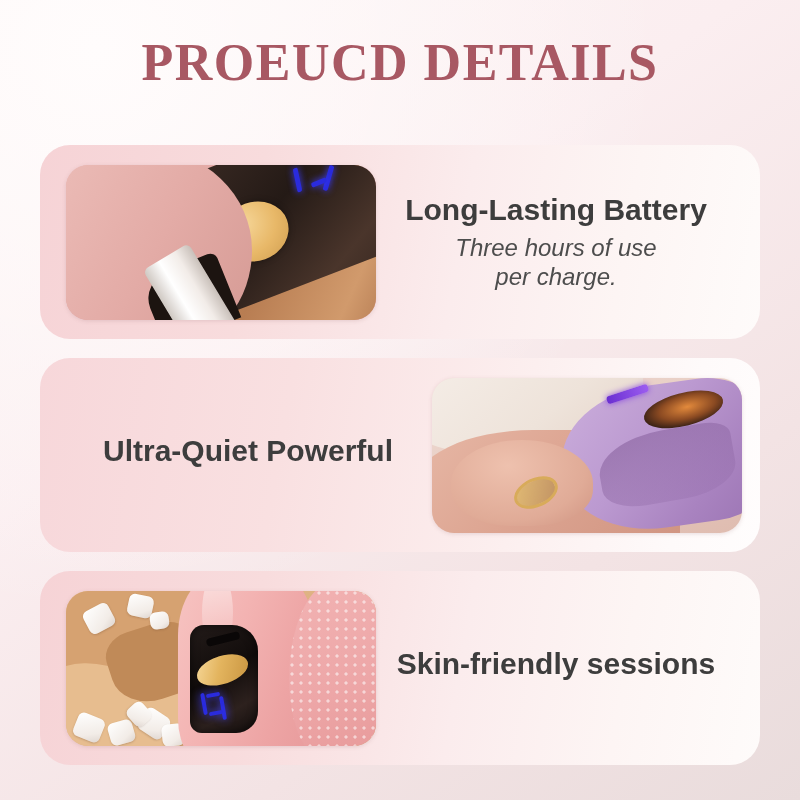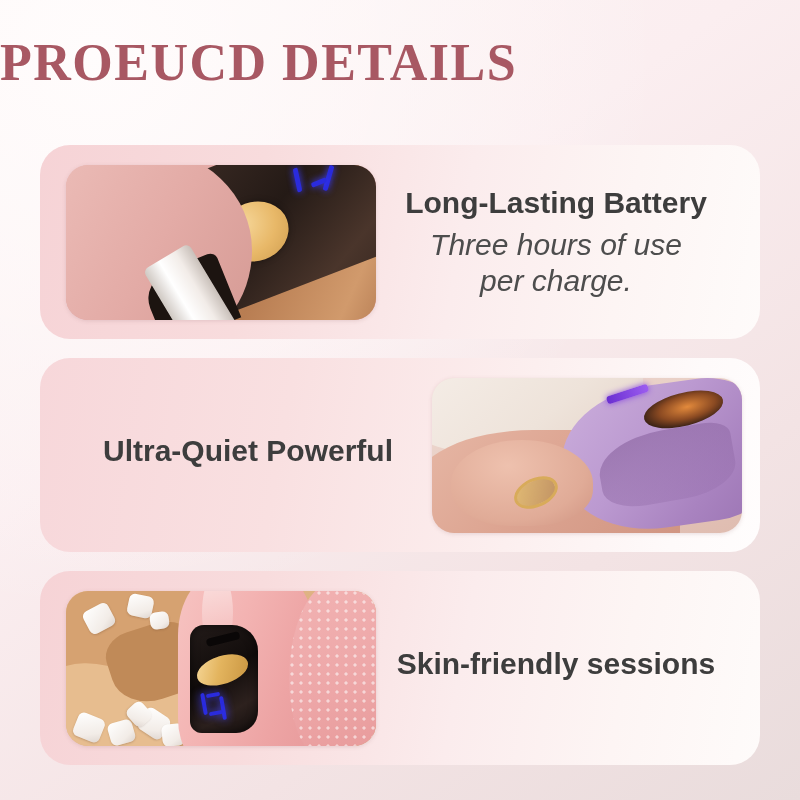--- a/index.html
+++ b/index.html
@@ -24,20 +24,21 @@
       linear-gradient(145deg, #fdf5f5 0%, #fbeef0 38%, #f3e3e4 72%, #e9dcdc 100%);
     overflow: hidden;
   }
 
   
   .title-wrap {
     position: absolute;
     top: 34px;
     left: 0;
     width: 800px;
+    text-align: center;
   }
   .page-title {
     font-family: "Liberation Serif", "DejaVu Serif", serif;
     font-weight: bold;
     font-size: 52px;
     letter-spacing: 1.5px;
     color: #a85863;
     line-height: 1.1;
     margin: 0;
     white-space: nowrap;
@@ -95,21 +96,21 @@
     font-weight: bold;
     font-size: 30px;
     color: #3d3d3d;
     line-height: 1.15;
     margin: 0 0 7px 0;
     white-space: nowrap;
   }
   .card-sub {
     font-family: "Liberation Sans", sans-serif;
     font-style: italic;
-    font-size: 30px;
+    font-size: 24px;
     color: #4d4d4d;
     line-height: 1.18;
     margin: 0;
     white-space: pre-line;
   }
 
   
   .photo-fill { position: absolute; inset: 0; }
 
   

